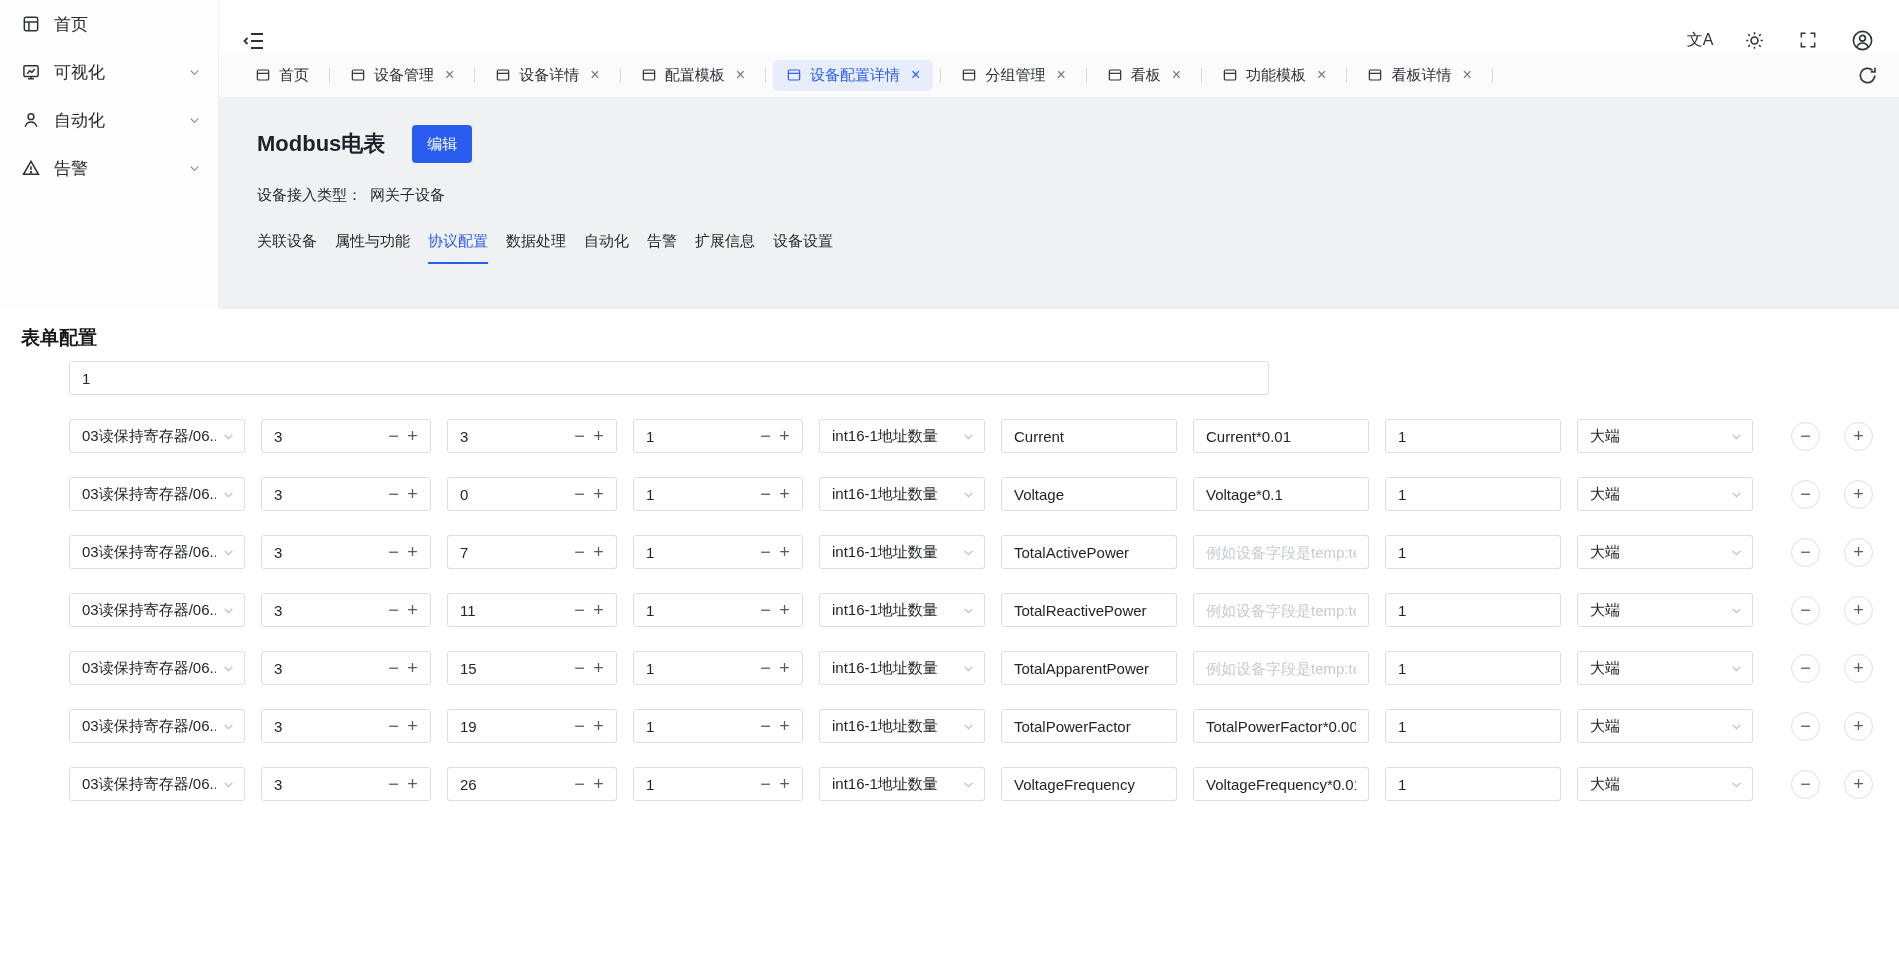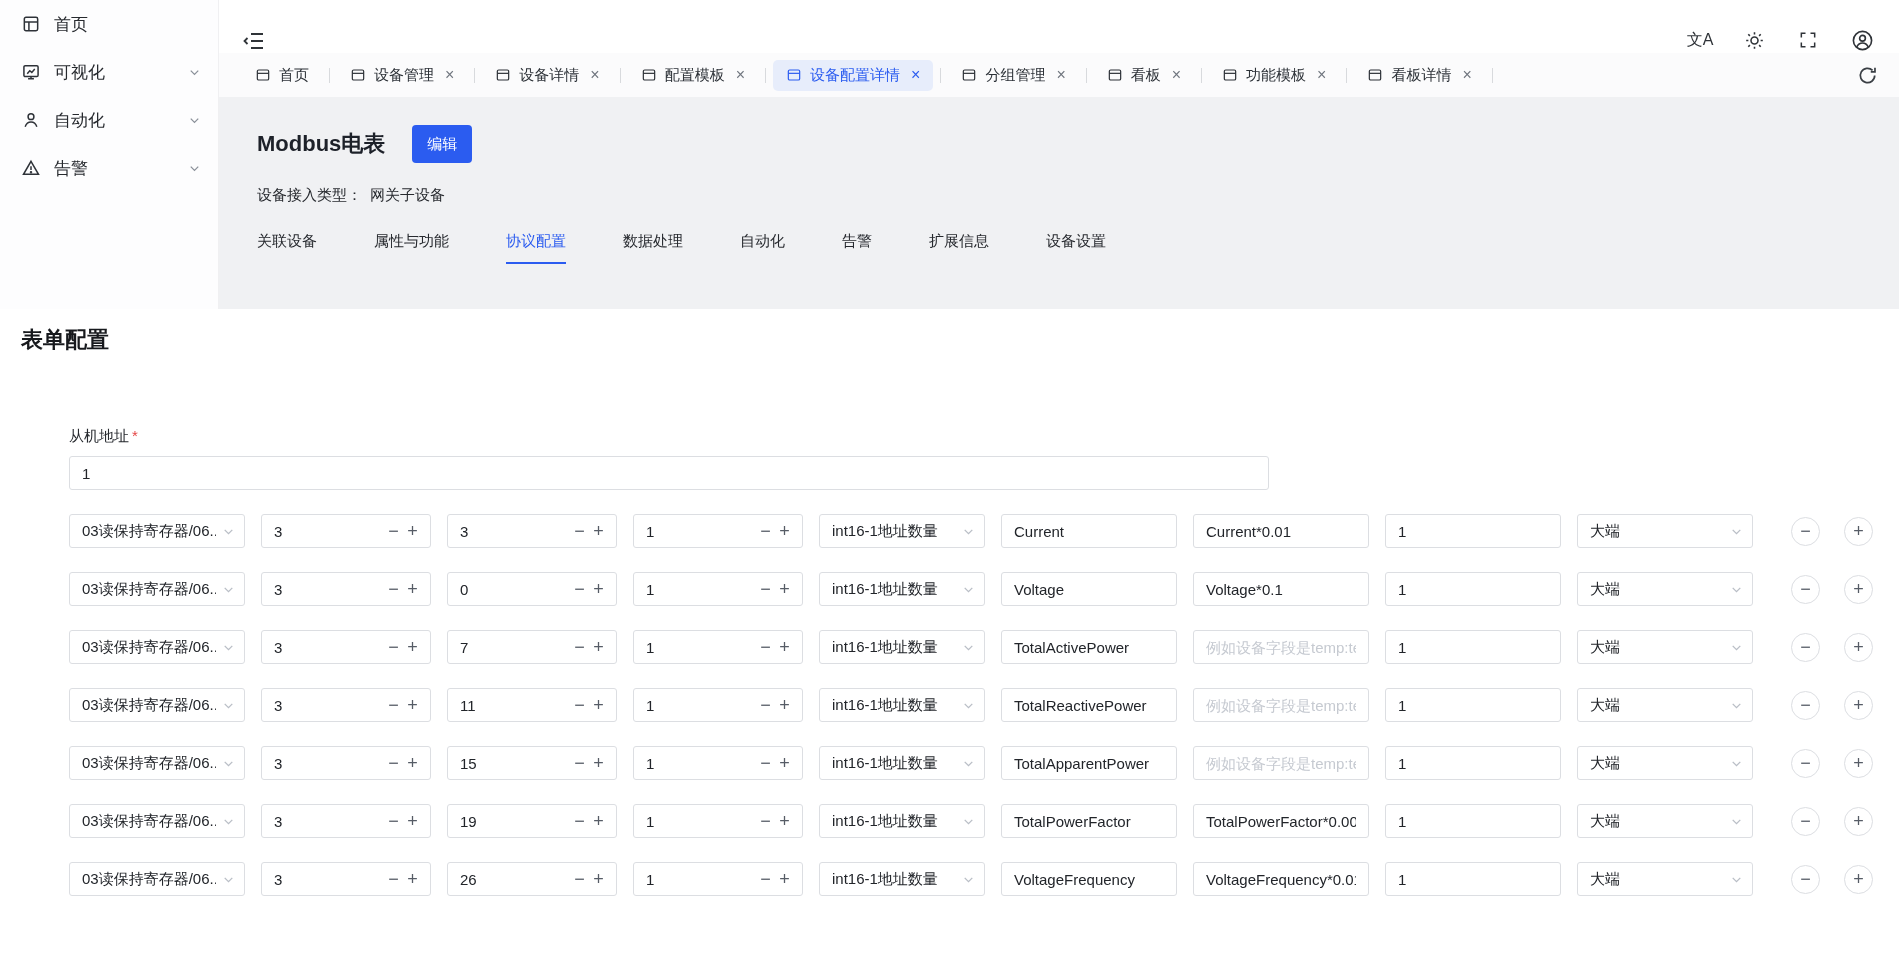--- a/index.html
+++ b/index.html
@@ -40,27 +40,27 @@
   .refresh{width:23px;height:23px;color:#3a3f45;cursor:pointer;margin-left:12px;flex:none;}
 
   
   .band{position:absolute;left:218px;right:0;top:97px;height:212px;background:#f0f1f3;
         padding:28px 0 0 39px;box-sizing:border-box;}
   .title-row{display:flex;align-items:center;gap:27px;}
   .page-title{font-size:22px;font-weight:700;color:#1d2129;margin:0;}
   .edit-btn{background:#2b5cf0;color:#ffffff;border:none;border-radius:4px;height:38px;padding:0 15px;
             font-size:15px;cursor:pointer;font-family:inherit;}
   .access-row{margin-top:23px;display:flex;gap:8px;font-size:15px;color:#26292e;}
-  .nav-tabs{margin-top:27px;display:flex;gap:57px;font-size:15px;}
+  .nav-tabs{margin-top:27px;display:flex;gap:18px;font-size:15px;}
   .nav-tab{padding-bottom:11px;cursor:pointer;color:#26292e;}
   .nav-tab.active{color:#2b5cf0;border-bottom:2px solid #2b5cf0;}
 
   
   .form-area{position:absolute;left:0;right:0;top:309px;bottom:0;background:#ffffff;}
-  .form-title{margin:16px 0 0 21px;font-size:22px;font-weight:700;color:#17191d;}
+  .form-title{margin:16px 0 0 21px;font-size:19px;font-weight:700;color:#17191d;}
   .form-body{padding-left:69px;}
   .slave-row{margin-top:72px;font-size:15px;color:#26292e;}
   .req{color:#e54545;margin-left:3px;}
   .slave-input{display:block;margin-top:10px;width:1200px;height:34px;border:1px solid #dcdee2;border-radius:3px;
                padding:0 12px;font-size:15px;color:#22252a;box-sizing:border-box;font-family:inherit;outline:none;}
 
   .col-headers{display:flex;gap:16px;margin-top:32px;font-size:15px;color:#1f2227;}
   .col-headers span{white-space:nowrap;overflow:hidden;}
   .c-func{width:176px;flex:none;}
   .c-strategy{width:170px;flex:none;}
@@ -276,23 +276,20 @@
         <span class="nav-tab">自动化</span>
         <span class="nav-tab">告警</span>
         <span class="nav-tab">扩展信息</span>
         <span class="nav-tab">设备设置</span>
       </div>
   </section>
 
   <section class="form-area">
     <h2 class="form-title">表单配置</h2>
     <div class="form-body">
-      <div class="slave-row">
-        <span>从机地址</span><span class="req">*</span>
-      </div>
       <input class="slave-input" value="1" style="">
 
 
       <div class="rows">
   <div class="config-row">
     <div class="select c-func">
       <span class="sel-text">03读保持寄存器/06...</span>
       <svg class="chev" viewBox="0 0 24 24" fill="none" stroke="currentColor" stroke-width="2.4">
                 <path d="M5 9l7 7 7-7"></path>
               </svg>

